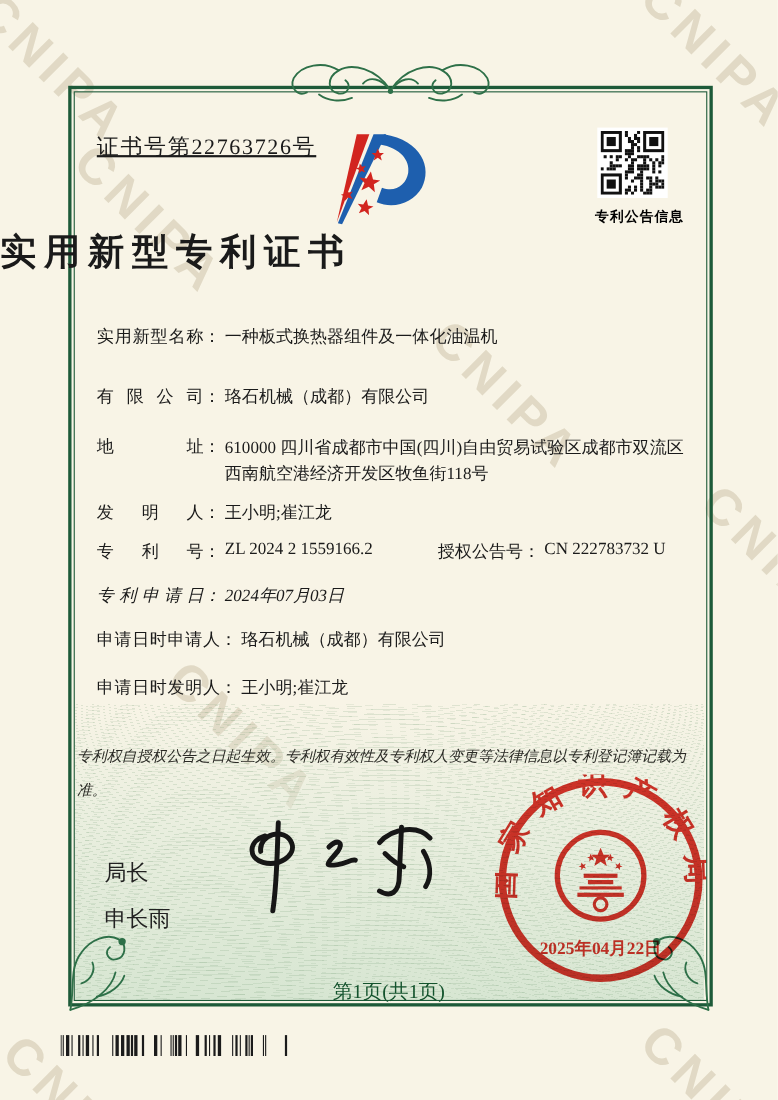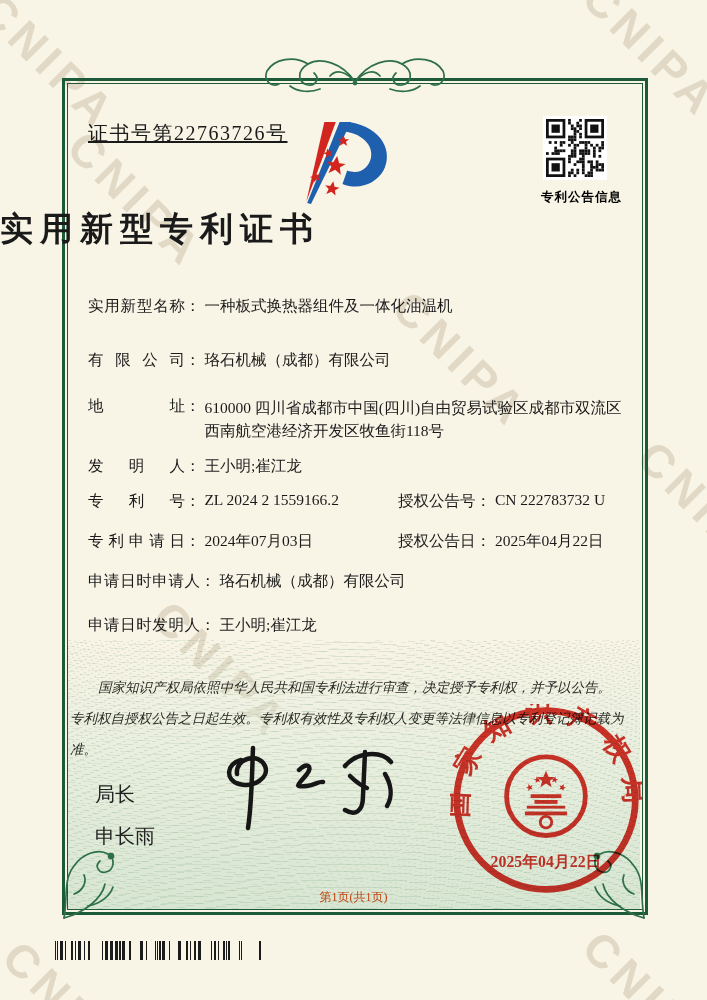--- a/index.html
+++ b/index.html
@@ -77,21 +77,21 @@
   
   .signer{
     position:absolute;left:95px;top:773px;z-index:4;
     font-family:"Liberation Sans","DejaVu Sans",sans-serif;
     font-size:20px;color:#222;line-height:2.1;
   }
   .signature{position:absolute;left:195px;top:740px;z-index:4;}
   .seal{position:absolute;left:450px;top:704px;width:192px;height:192px;z-index:5;opacity:0.93;mix-blend-mode:multiply;}
   .page-indicator{
     position:absolute;left:0;top:889px;width:707px;text-align:center;
-    font-size:12px;z-index:4;color:#c2410c;
+    font-size:18px;z-index:4;color:#14532d;
   }
   .barcode{position:absolute;left:55px;top:941px;z-index:4;}
 </style>
 </head>
 <body>
 
 <div class="wm" style="left:8px;top:-18px;">CNIPA</div>
 <div class="wm" style="left:610px;top:-30px;">CNIPA</div>
 <div class="wm" style="left:95px;top:120px;">CNIPA</div>
 <div class="wm" style="left:420px;top:280px;">CNIPA</div>
@@ -315,43 +315,38 @@
 
   <div class="row" style="top:491px;width:556px;">
     <span class="lbl">专利号</span><span class="colon">：</span>
     <span class="val">ZL 2024 2 1559166.2</span>
     <span class="colgroup" style="left:310px;">
       <span class="lbl plain">授权公告号</span><span class="colon">：</span>
       <span class="val">CN 222783732 U</span>
     </span>
   </div>
 
-  <div class="row" style="top:531px;width:556px;">
+  <div class="row" style="top:531px;width:556px;font-style:italic;">
     <span class="lbl">专利申请日</span><span class="colon">：</span>
     <span class="val">2024年07月03日</span>
-    <span class="colgroup" style="left:310px;">
-      <span class="lbl plain">授权公告日</span><span class="colon">：</span>
-      <span class="val">2025年04月22日</span>
-    </span>
   </div>
 
   <div class="row" style="top:571px;">
     <span class="lbl wide">申请日时申请人</span><span class="colon">：</span>
     <span class="val">珞石机械（成都）有限公司</span>
   </div>
 
   <div class="row" style="top:615px;">
     <span class="lbl wide">申请日时发明人</span><span class="colon">：</span>
     <span class="val">王小明;崔江龙</span>
   </div>
 
 </div>
 
 <div class="statement">
-  <div class="ln1">国家知识产权局依照中华人民共和国专利法进行审查，决定授予专利权，并予以公告。</div>
   <div class="ln2">专利权自授权公告之日起生效。专利权有效性及专利权人变更等法律信息以专利登记簿记载为准。</div>
 </div>
 
 <div class="signer">
   <div>局长</div>
   <div>申长雨</div>
 </div>
 
 <svg class="signature" width="230" height="95" viewBox="0 0 230 95">
   <g stroke="#161616" stroke-width="4.5" fill="none" stroke-linecap="round" stroke-linejoin="round">

